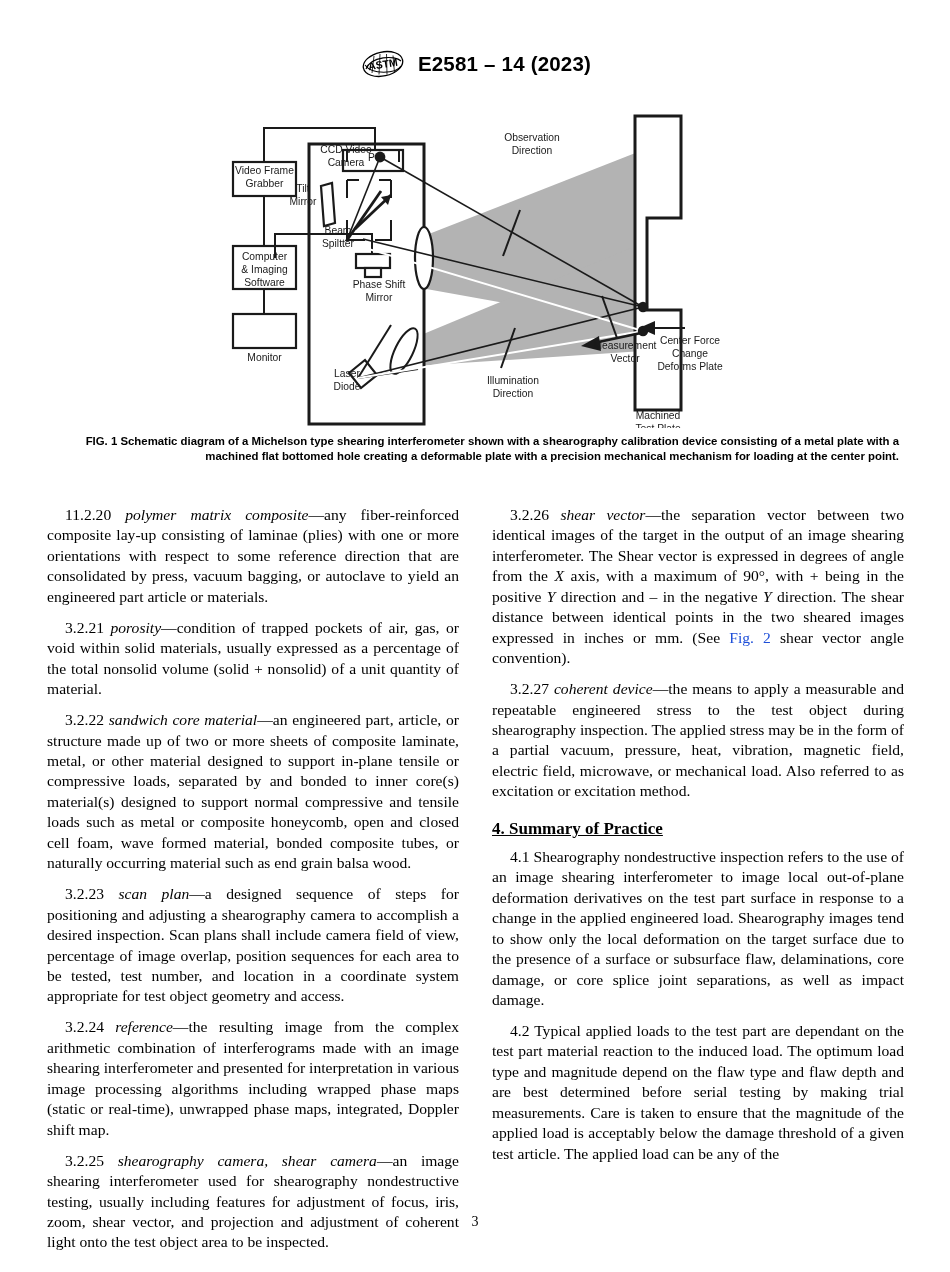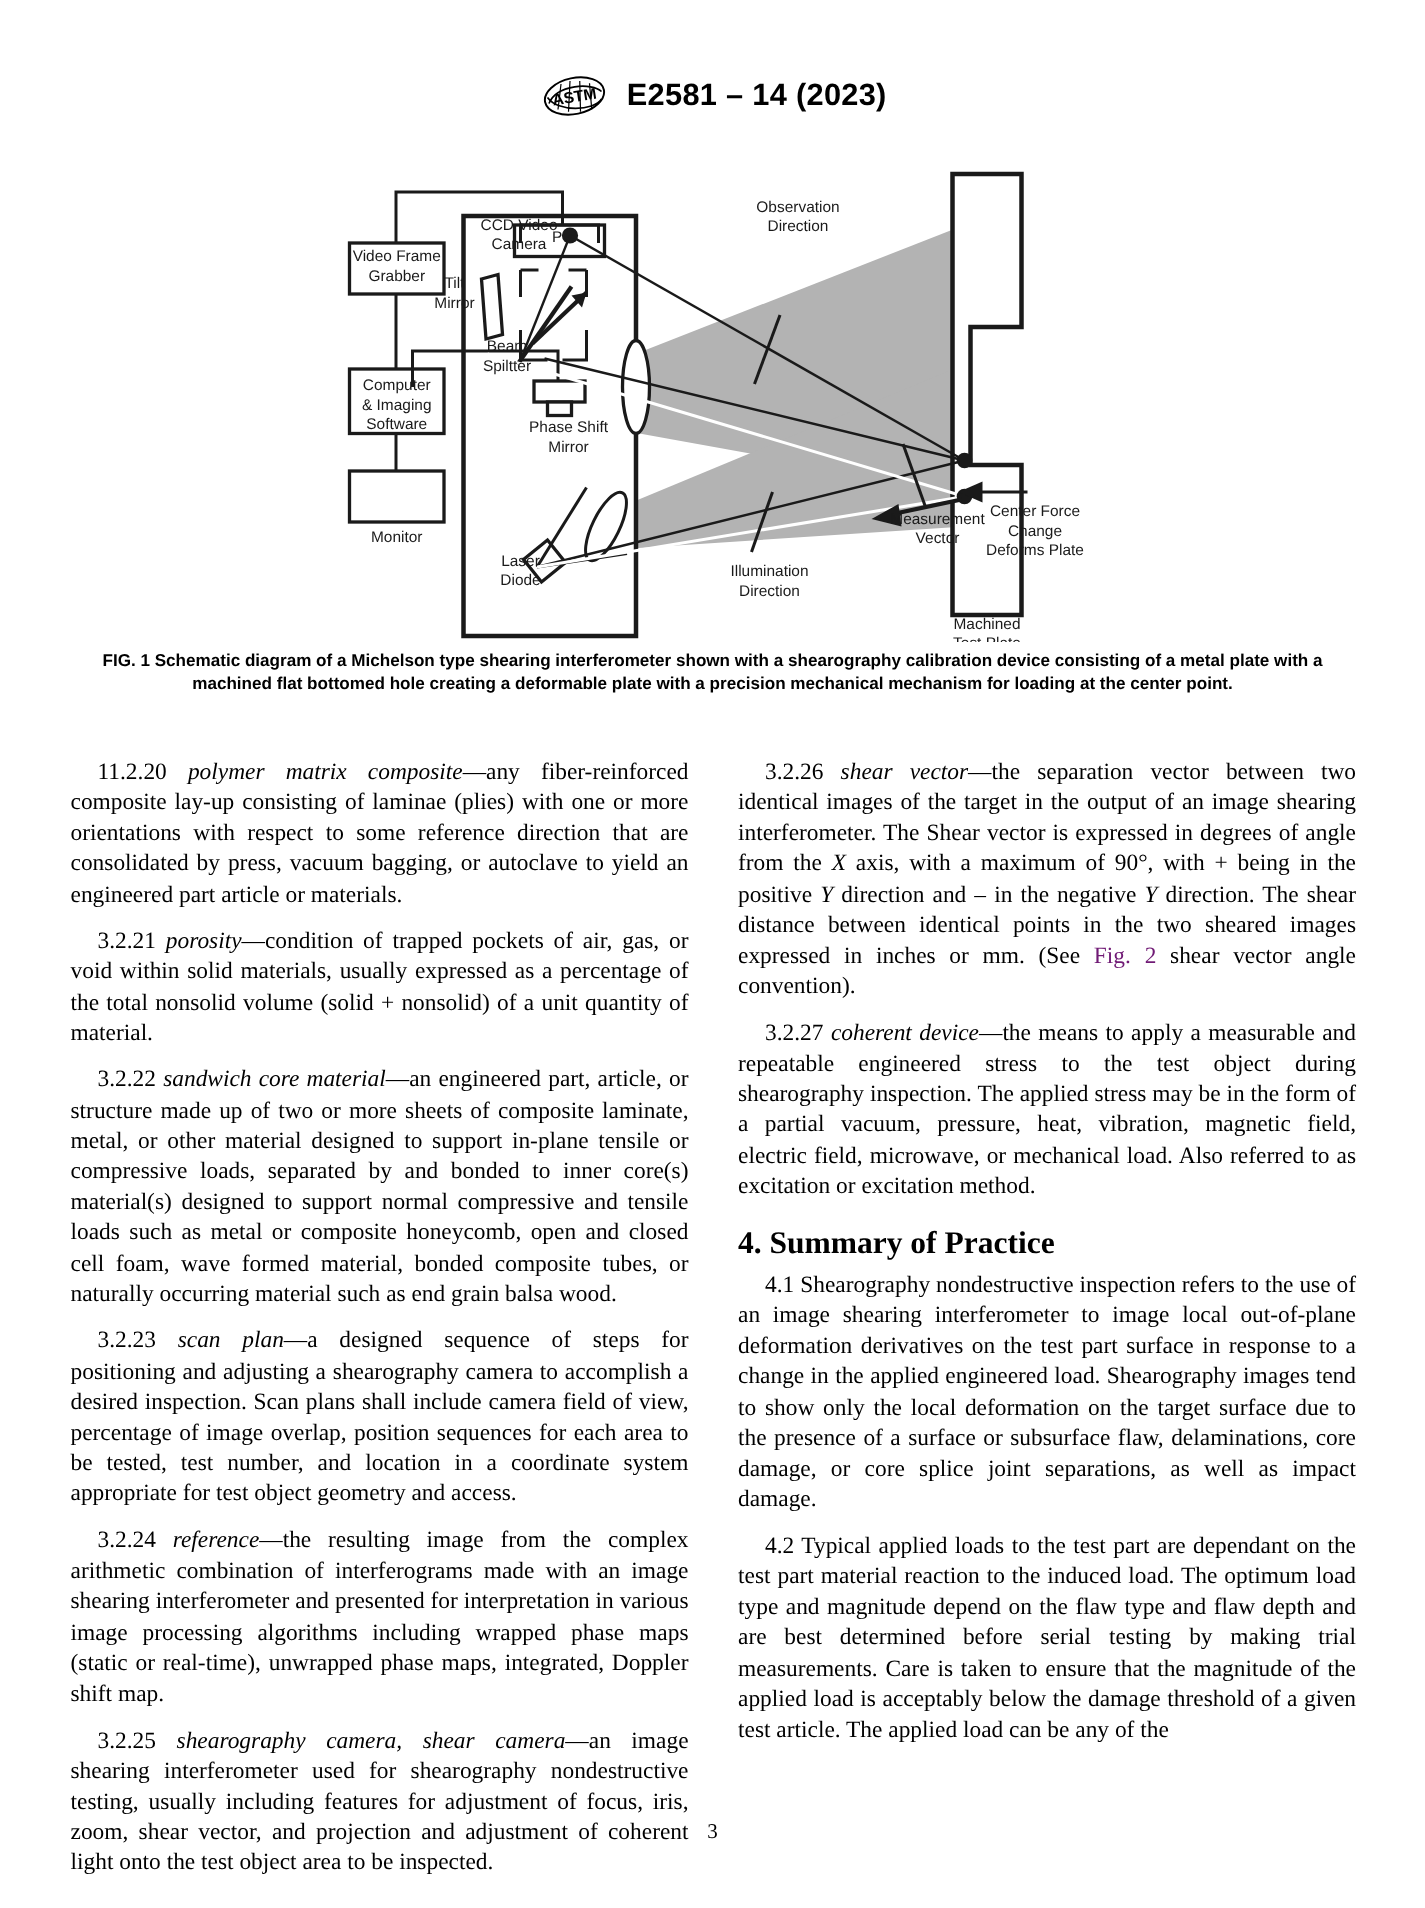--- a/index.html
+++ b/index.html
@@ -54,21 +54,21 @@
     width: 500px;
     height: 340px;
   }
   .figure-caption {
     margin: 6px auto 0 auto;
     width: 848px;
     font-family: "Liberation Sans", sans-serif;
     font-weight: bold;
     font-size: 11.4px;
     line-height: 14.6px;
-    text-align: center;
+    text-align: right;
   }
 
   
   .body-columns {
     position: absolute;
     top: 505px;
     left: 47px;
     width: 858px;
     display: flex;
     gap: 33px;
@@ -86,28 +86,29 @@
     hyphens: manual;
   }
   p.para + p.para {
     margin-top: 10.5px;
   }
   .term {
     font-style: italic;
     margin-top: 32px;
   }
   .xref {
-    color: #701a75;
+    color: #1d4ed8;
   }
   h2.section-head {
-    font-size: 21px;
+    font-size: 17px;
     font-weight: bold;
     margin: 17px 0 9px 0;
     text-indent: 0;
     line-height: 19px;
+    text-decoration: underline;
   }
   .mathvar {
     font-style: italic;
   }
 
   
   .page-number {
     position: absolute;
     top: 1214px;
     left: 0;

